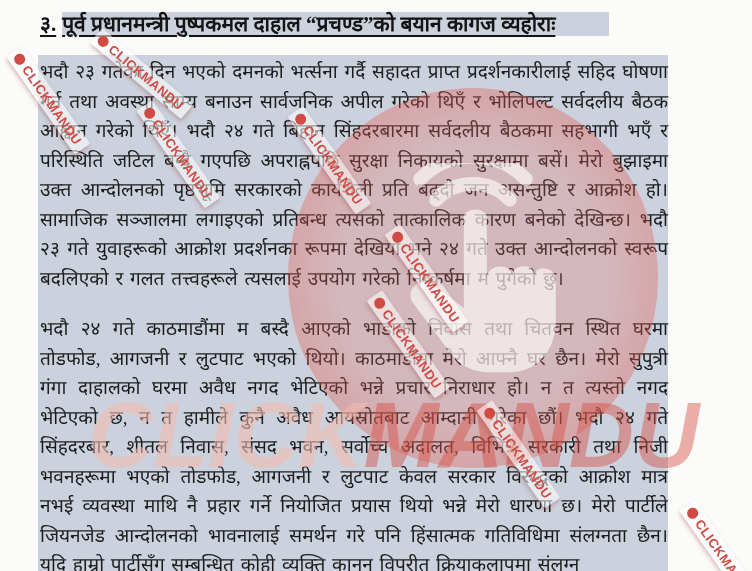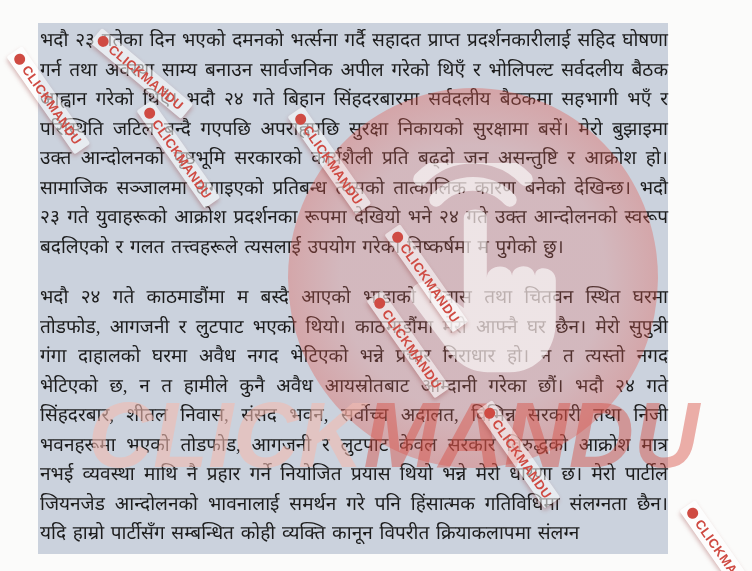--- a/index.html
+++ b/index.html
@@ -91,20 +91,23 @@
   .r5a{left:400px;top:224px;}
   .r5b{left:382px;top:290px;}
   .r6{left:492px;top:400px;}
   .r7{left:695px;top:500px;}
 </style>
 </head>
 <body>
 
 <div class="page">
 
+  <div class="title-row">
+    <span class="t1">३.</span><span class="t2">पूर्व प्रधानमन्त्री पुष्पकमल दाहाल “प्रचण्ड”को बयान कागज व्यहोराः</span>
+  </div>
 
   <div class="body">
     <p>भदौ २३ गतेका दिन भएको दमनको भर्त्सना गर्दै सहादत प्राप्त प्रदर्शनकारीलाई सहिद घोषणा गर्न तथा अवस्था साम्य बनाउन सार्वजनिक अपील गरेको थिएँ र भोलिपल्ट सर्वदलीय बैठक आह्वान गरेको थिएँ। भदौ २४ गते बिहान सिंहदरबारमा सर्वदलीय बैठकमा सहभागी भएँ र परिस्थिति जटिल बन्दै गएपछि अपराह्नपछि सुरक्षा निकायको सुरक्षामा बसें। मेरो बुझाइमा उक्त आन्दोलनको पृष्ठभूमि सरकारको कार्यशैली प्रति बढ्दो जन असन्तुष्टि र आक्रोश हो। सामाजिक सञ्जालमा लगाइएको प्रतिबन्ध त्यसको तात्कालिक कारण बनेको देखिन्छ। भदौ २३ गते युवाहरूको आक्रोश प्रदर्शनका रूपमा देखियो भने २४ गते उक्त आन्दोलनको स्वरूप बदलिएको र गलत तत्त्वहरूले त्यसलाई उपयोग गरेको निष्कर्षमा म पुगेको छु।</p>
     <p>भदौ २४ गते काठमाडौंमा म बस्दै आएको भाडाको निवास तथा चितवन स्थित घरमा तोडफोड, आगजनी र लुटपाट भएको थियो। काठमाडौंमा मेरो आफ्नै घर छैन। मेरो सुपुत्री गंगा दाहालको घरमा अवैध नगद भेटिएको भन्ने प्रचार निराधार हो। न त त्यस्तो नगद भेटिएको छ, न त हामीले कुनै अवैध आयस्रोतबाट आम्दानी गरेका छौं। भदौ २४ गते सिंहदरबार, शीतल निवास, संसद भवन, सर्वोच्च अदालत, विभिन्न सरकारी तथा निजी भवनहरूमा भएको तोडफोड, आगजनी र लुटपाट केवल सरकार विरुद्धको आक्रोश मात्र नभई व्यवस्था माथि नै प्रहार गर्ने नियोजित प्रयास थियो भन्ने मेरो धारणा छ। मेरो पार्टीले जियनजेड आन्दोलनको भावनालाई समर्थन गरे पनि हिंसात्मक गतिविधिमा संलग्नता छैन। यदि हाम्रो पार्टीसँग सम्बन्धित कोही व्यक्ति कानून विपरीत क्रियाकलापमा संलग्न</p>
   </div>
 
   <div class="wm-layer">
 
     <div class="wm-logo">
       <svg viewBox="0 0 100 100" xmlns="http://www.w3.org/2000/svg">

